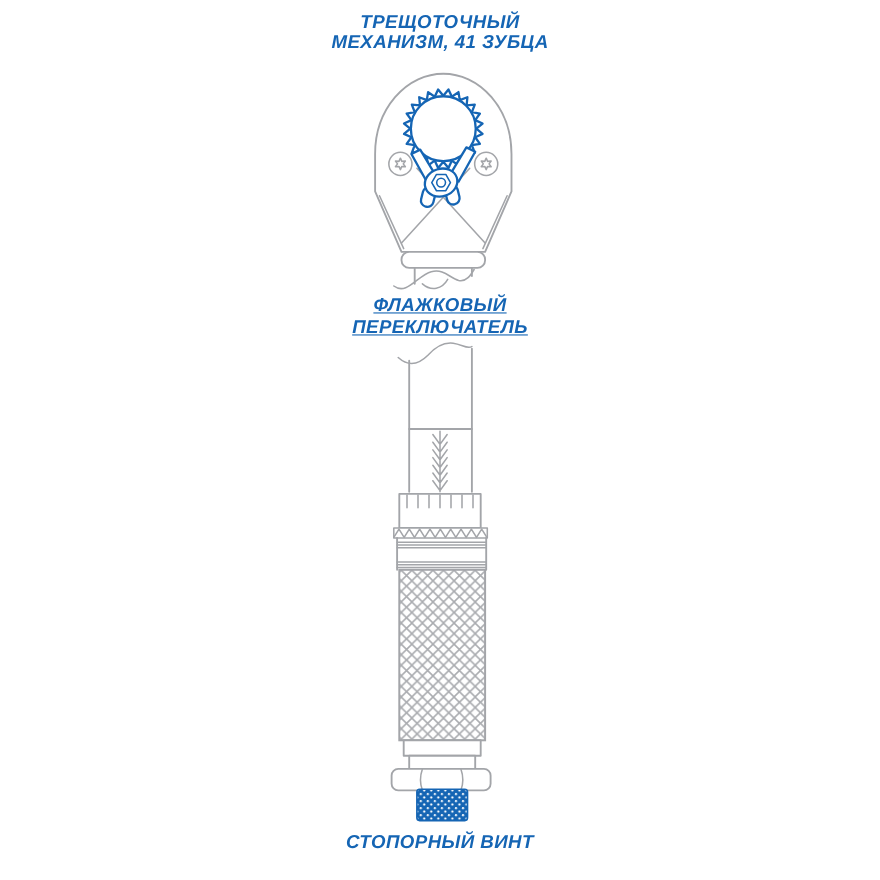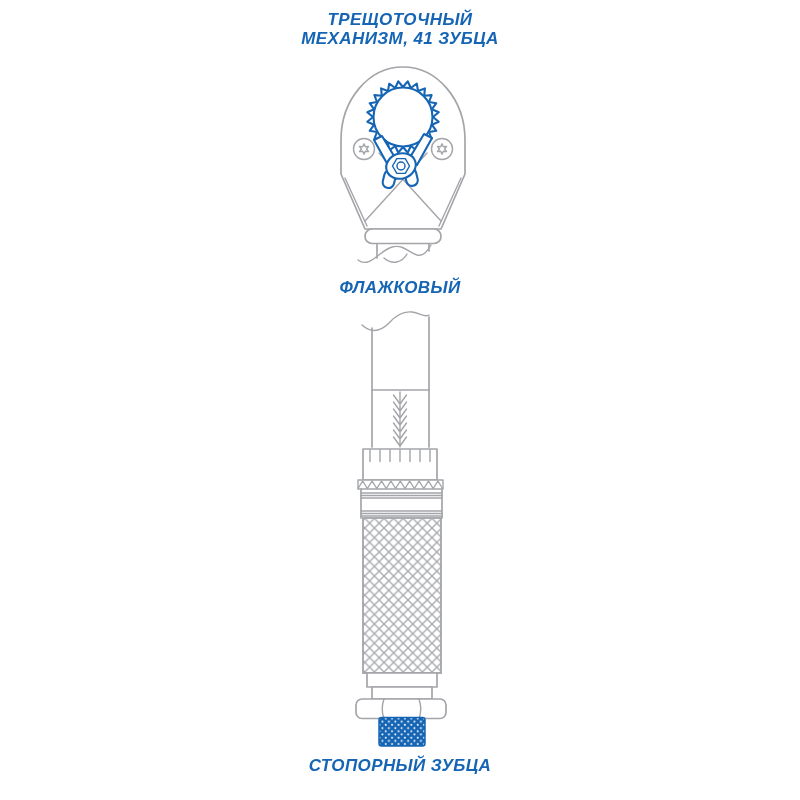--- a/index.html
+++ b/index.html
@@ -5,45 +5,46 @@
   :root { --blue:#1565b4; --gray:#a3a5a9; }
   * { margin:0; padding:0; box-sizing:border-box; }
   body { background:#ffffff; font-family:"Liberation Sans", sans-serif; }
   .stage { position:relative; width:800px; height:800px; background:#ffffff; overflow:hidden; }
   .label {
     position:absolute; left:0; width:800px; text-align:center;
     color:var(--blue); font-weight:bold; font-style:italic;
     font-size:17px; line-height:19.5px; letter-spacing:0.4px;
   }
   .label-top    { top:11px;  line-height:18.5px; }
-  .label-middle { top:278px; }
+  .label-middle { top:268px;text-decoration:underline; }
   .label-bottom { top:756px; }
   svg { position:absolute; top:0; left:0; }
   .gline { stroke:var(--gray); stroke-width:1.7; fill:none; stroke-linecap:round; stroke-linejoin:round; }
   .gfill { stroke:var(--gray); stroke-width:1.7; fill:#ffffff; stroke-linejoin:round; }
   .bline { stroke:var(--blue); stroke-width:2.1; fill:none; stroke-linecap:round; stroke-linejoin:round; }
   .bfill { stroke:var(--blue); stroke-width:2.1; fill:#ffffff; stroke-linejoin:round; }
   .thin  { stroke-width:1.4; }
 </style>
 </head>
 <body>
 
 <div class="stage">
 
   <div class="label label-top">
     <div>ТРЕЩОТОЧНЫЙ</div>
     <div>МЕХАНИЗМ, 41 ЗУБЦА</div>
   </div>
 
   <div class="label label-middle">
     <div>ФЛАЖКОВЫЙ</div>
+    <div>ПЕРЕКЛЮЧАТЕЛЬ</div>
   </div>
 
   <div class="label label-bottom">
-    <div>СТОПОРНЫЙ ЗУБЦА</div>
+    <div>СТОПОРНЫЙ ВИНТ</div>
   </div>
 
   <svg width="800" height="800" viewBox="0 0 800 800">
     <defs>
       <pattern id="crosshatch" width="9.6" height="9.6" patternUnits="userSpaceOnUse">
         <path d="M0,0 L9.6,9.6 M9.6,0 L0,9.6" stroke="#aaacb0" stroke-width="1.4" fill="none"></path>
       </pattern>
       <pattern id="knurl-dots" width="6.4" height="6.4" patternUnits="userSpaceOnUse">
         <rect width="6.4" height="6.4" fill="#1565b4"></rect>
         <circle cx="1.7" cy="1.7" r="1" fill="#ffffff"></circle>

